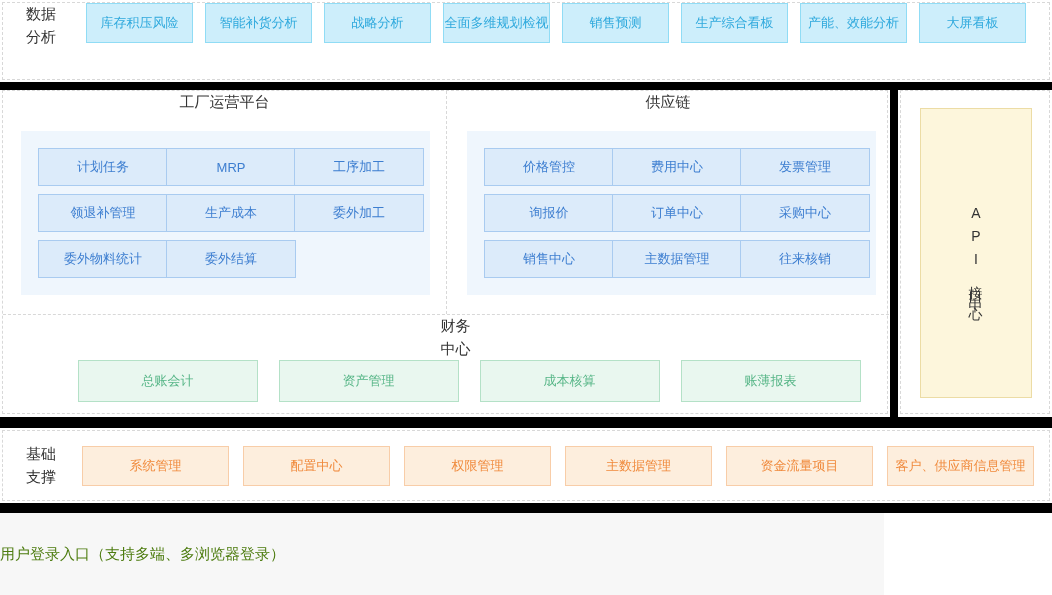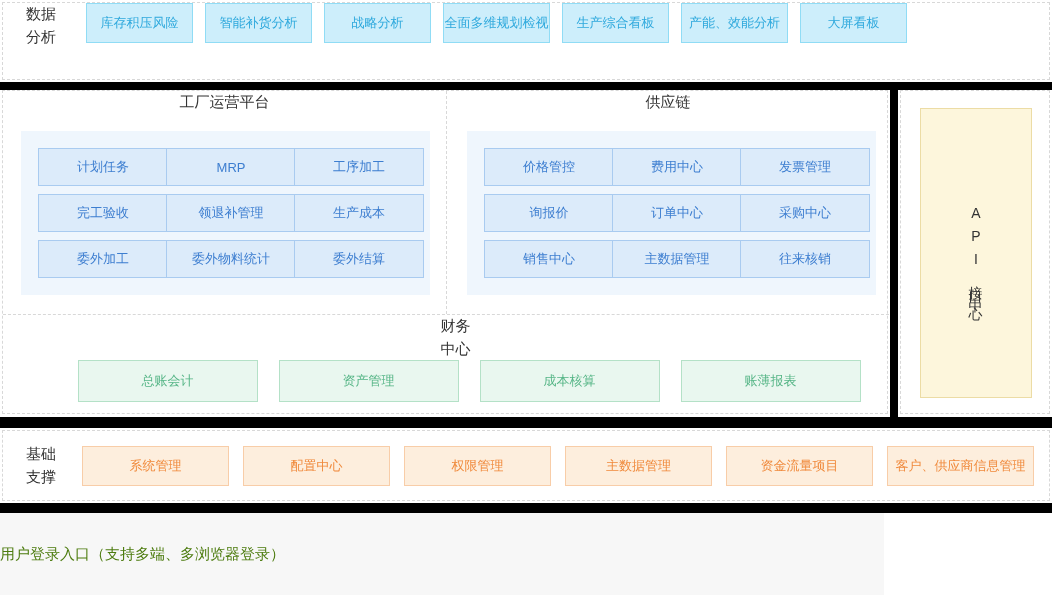--- a/index.html
+++ b/index.html
@@ -82,41 +82,41 @@
 
 <div class="canvas">
 
   <div class="sec-top dashed">
     <div class="vlabel">数据分析</div>
     <div class="top-btns">
       <div class="btn btn-cyan">库存积压风险</div>
       <div class="btn btn-cyan">智能补货分析</div>
       <div class="btn btn-cyan">战略分析</div>
       <div class="btn btn-cyan">全面多维规划检视</div>
+      <div class="btn btn-cyan">销售预测</div>
       <div class="btn btn-cyan">生产综合看板</div>
       <div class="btn btn-cyan">产能、效能分析</div>
       <div class="btn btn-cyan">大屏看板</div>
     </div>
   </div>
 
   <div class="bar bar-top"></div>
   <div class="bar bar-vert"></div>
   <div class="bar bar-mid"></div>
   <div class="bar bar-base"></div>
 
   <div class="mid-left dashed">
 
     <div class="col col-factory">
       <div class="col-title">工厂运营平台</div>
       <div class="panel panel-factory">
         <div class="grid3">
           <div class="btn btn-blue">计划任务</div>
           <div class="btn btn-blue">MRP</div>
           <div class="btn btn-blue">工序加工</div>
-          <div class="btn btn-blue">完工验收</div>
           <div class="btn btn-blue">领退补管理</div>
           <div class="btn btn-blue">生产成本</div>
           <div class="btn btn-blue">委外加工</div>
           <div class="btn btn-blue">委外物料统计</div>
           <div class="btn btn-blue">委外结算</div>
         </div>
       </div>
     </div>
 
     <div class="col col-supply">

